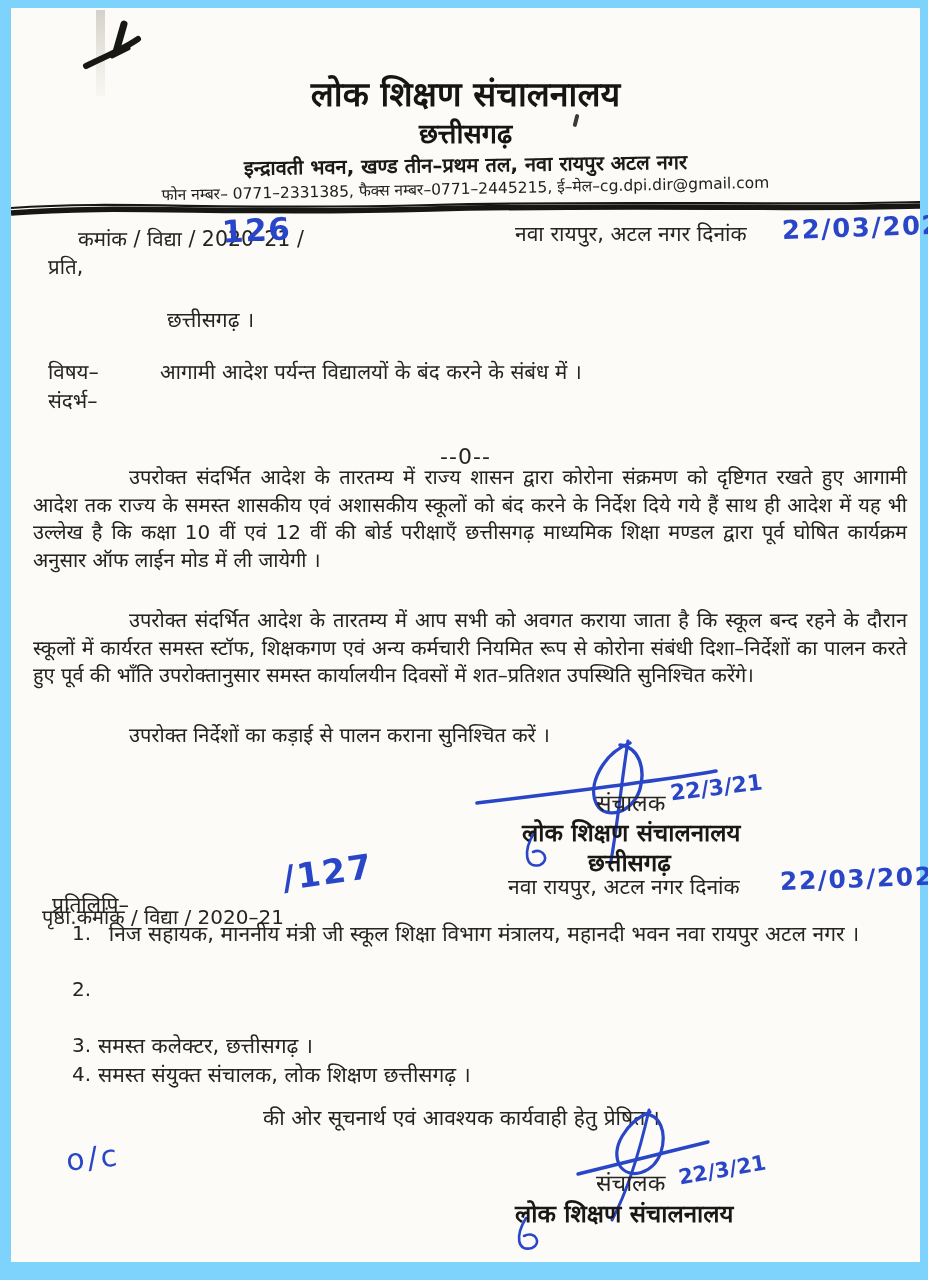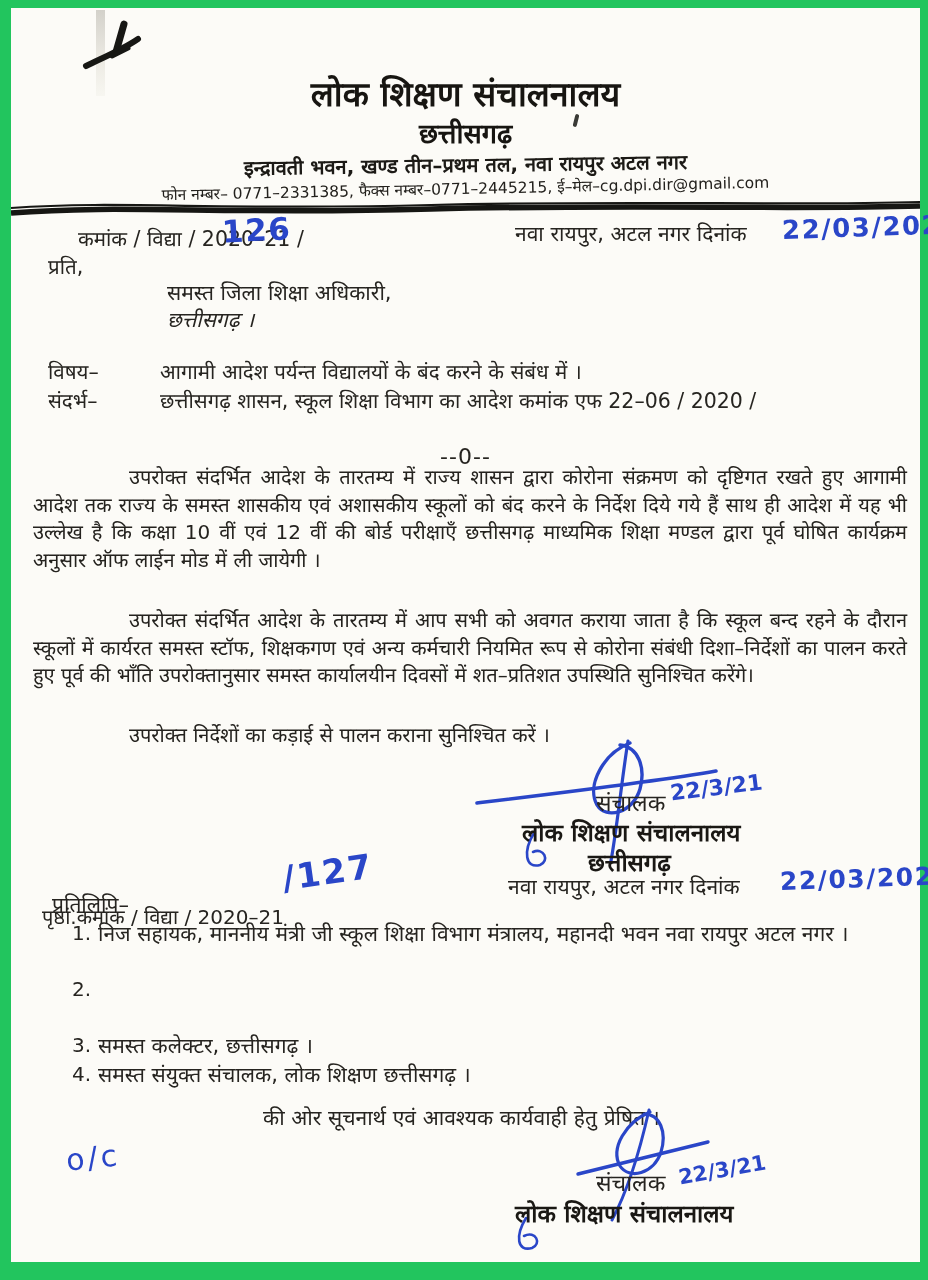--- a/index.html
+++ b/index.html
@@ -1,18 +1,18 @@
 <!DOCTYPE html>
 <html><head>
 <meta charset="utf-8">
 <style>
   html,body{margin:0;padding:0;background:#0c0c0a;}
   #stage{
     position:relative;width:928px;height:1280px;margin:0 auto;
-    background:#22c55e;overflow:hidden;
+    background:#7dd3fc;overflow:hidden;
     font-family:"DejaVu Sans","Liberation Sans",sans-serif;
     color:#262420;
   }
   #paper{
     position:absolute;left:11px;top:8px;width:909px;height:1254px;
     background:#fcfbf7;
   }
   .abs{position:absolute;}
   .b{font-weight:bold;}
   .c{text-align:center;}
@@ -56,27 +56,25 @@
     <path d="M0,10 C110,2 210,13 420,7 C620,2 780,8 909,4" stroke="#161613" stroke-width="2.2" fill="none"></path>
     <path d="M0,15 C110,6 210,17 420,11 C620,6 780,12 909,8" stroke="#161613" stroke-width="5.5" fill="none"></path>
   </svg>
 
   <div class="abs lbl" style="left:50px;top:224px;margin-left:28px;">कमांक / विद्या / 2020–21 /</div>
   <div class="abs hand" style="left:222px;top:212px;font-size:31px;transform:rotate(-3deg);">126</div>
   <div class="abs" style="left:515px;top:219px;font-size:21px;">नवा रायपुर, अटल नगर दिनांक</div>
   <div class="abs hand" style="left:782px;top:212px;font-size:26px;transform:rotate(-2deg);">22/03/2021</div>
 
   <div class="abs lbl" style="left:48px;top:252px;">प्रति,</div>
-  <div class="abs lbl" style="left:167px;top:278px;font-size:21px;">समस्त जिला शिक्षा अधिकारी,</div>
-  <div class="abs lbl" style="left:167px;top:305px;font-size:21px;font-style:italic;">छत्तीसगढ़ ।</div>
+  <div class="abs lbl" style="left:167px;top:305px;font-size:21px;">छत्तीसगढ़ ।</div>
 
   <div class="abs lbl" style="left:48px;top:357px;text-align:right;">विषय–</div>
   <div class="abs lbl" style="left:160px;top:357px;width:720px;">आगामी आदेश पर्यन्त विद्यालयों के बंद करने के संबंध में   ।</div>
   <div class="abs lbl" style="left:48px;top:386px;">संदर्भ–</div>
-  <div class="abs lbl" style="left:160px;top:386px;width:730px;">छत्तीसगढ़ शासन, स्कूल शिक्षा विभाग का आदेश कमांक एफ 22–06 / 2020 /</div>
 
   <div class="abs c" style="left:11px;top:444px;width:909px;font-size:22px;letter-spacing:1px;">--0--</div>
 
   <div class="abs body-par" style="left:33px;top:464px;text-indent:96px;">उपरोक्त संदर्भित आदेश के तारतम्य में राज्य शासन द्वारा कोरोना संक्रमण को दृष्टिगत रखते हुए आगामी आदेश तक राज्य के समस्त शासकीय एवं अशासकीय स्कूलों को बंद करने के निर्देश दिये गये हैं साथ ही आदेश में यह भी उल्लेख है कि कक्षा 10 वीं एवं 12 वीं की बोर्ड परीक्षाएँ छत्तीसगढ़ माध्यमिक शिक्षा मण्डल द्वारा पूर्व घोषित कार्यक्रम अनुसार ऑफ लाईन मोड में ली जायेगी ।</div>
   <div class="abs body-par" style="left:33px;top:607px;text-indent:96px;">उपरोक्त संदर्भित आदेश के तारतम्य में आप सभी को अवगत कराया जाता है कि स्कूल बन्द रहने के दौरान स्कूलों में कार्यरत समस्त स्टॉफ, शिक्षकगण एवं अन्य कर्मचारी नियमित रूप से कोरोना संबंधी दिशा–निर्देशों का पालन करते हुए पूर्व की भाँति उपरोक्तानुसार समस्त कार्यालयीन दिवसों में शत–प्रतिशत उपस्थिति सुनिश्चित करेंगे।</div>
   <div class="abs body-par" style="left:33px;top:722px;text-indent:96px;">उपरोक्त निर्देशों का कड़ाई से पालन कराना सुनिश्चित करें ।</div>
 
   <svg class="abs" style="left:470px;top:733px;" width="330" height="150" viewBox="0 0 330 150">
     <path d="M160,10 C134,20 116,52 127,72 C136,87 163,80 170,56 C176,34 168,14 150,12" stroke="#2a46c8" stroke-width="3.4" fill="none" stroke-linecap="round"></path>
     <path d="M158,8 C152,45 148,88 141,128" stroke="#2a46c8" stroke-width="3.2" fill="none" stroke-linecap="round"></path>
@@ -88,21 +86,21 @@
   <div class="abs b" style="left:522px;top:815px;font-size:24px;color:#1a1814;">लोक शिक्षण संचालनालय</div>
   <div class="abs b" style="left:588px;top:845px;font-size:24px;color:#1a1814;">छत्तीसगढ़</div>
   <div class="abs" style="left:508px;top:872px;font-size:21px;">नवा रायपुर, अटल नगर दिनांक</div>
   <div class="abs hand" style="left:780px;top:864px;font-size:25px;transform:rotate(-2deg);">22/03/2021</div>
 
   <div class="abs" style="left:42px;top:863px;font-size:20px;margin-top:40px;">पृष्ठां.कमांक / विद्या / 2020–21</div>
   <div class="abs hand" style="left:282px;top:852px;font-size:34px;transform:rotate(-8deg);letter-spacing:2px;">/127</div>
   <div class="abs" style="left:42px;top:890px;font-size:21px;margin-left:10px;">प्रतिलिपि–</div>
 
   <div class="abs listnum" style="left:72px;top:921px;">1.</div>
-  <div class="abs" style="left:98px;top:920px;width:772px;font-size:21px;line-height:28px;">निज सहायक, माननीय मंत्री जी स्कूल शिक्षा विभाग मंत्रालय, महानदी भवन नवा रायपुर अटल नगर ।</div>
+  <div class="abs" style="left:98px;top:920px;width:772px;font-size:21px;line-height:28px;text-align:center;">निज सहायक, माननीय मंत्री जी स्कूल शिक्षा विभाग मंत्रालय, महानदी भवन नवा रायपुर अटल नगर ।</div>
 
   <div class="abs listnum" style="left:72px;top:977px;">2.</div>
 
   <div class="abs listnum" style="left:72px;top:1033px;">3.</div>
   <div class="abs" style="left:98px;top:1032px;width:772px;font-size:21px;line-height:28px;">समस्त कलेक्टर, छत्तीसगढ़ ।</div>
 
   <div class="abs listnum" style="left:72px;top:1062px;">4.</div>
   <div class="abs" style="left:98px;top:1061px;width:772px;font-size:21px;line-height:28px;">समस्त संयुक्त संचालक, लोक शिक्षण छत्तीसगढ़ ।</div>
 
   <div class="abs" style="left:263px;top:1103px;font-size:21px;">की ओर सूचनार्थ एवं आवश्यक कार्यवाही हेतु प्रेषित ।</div>

